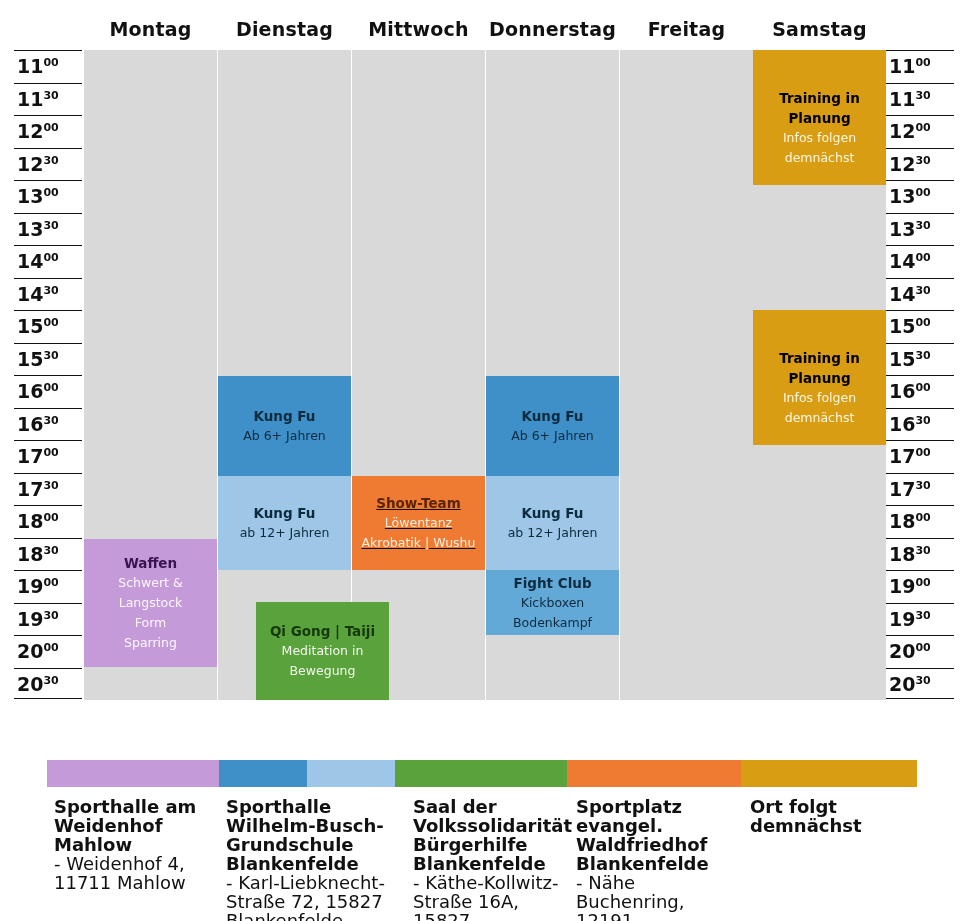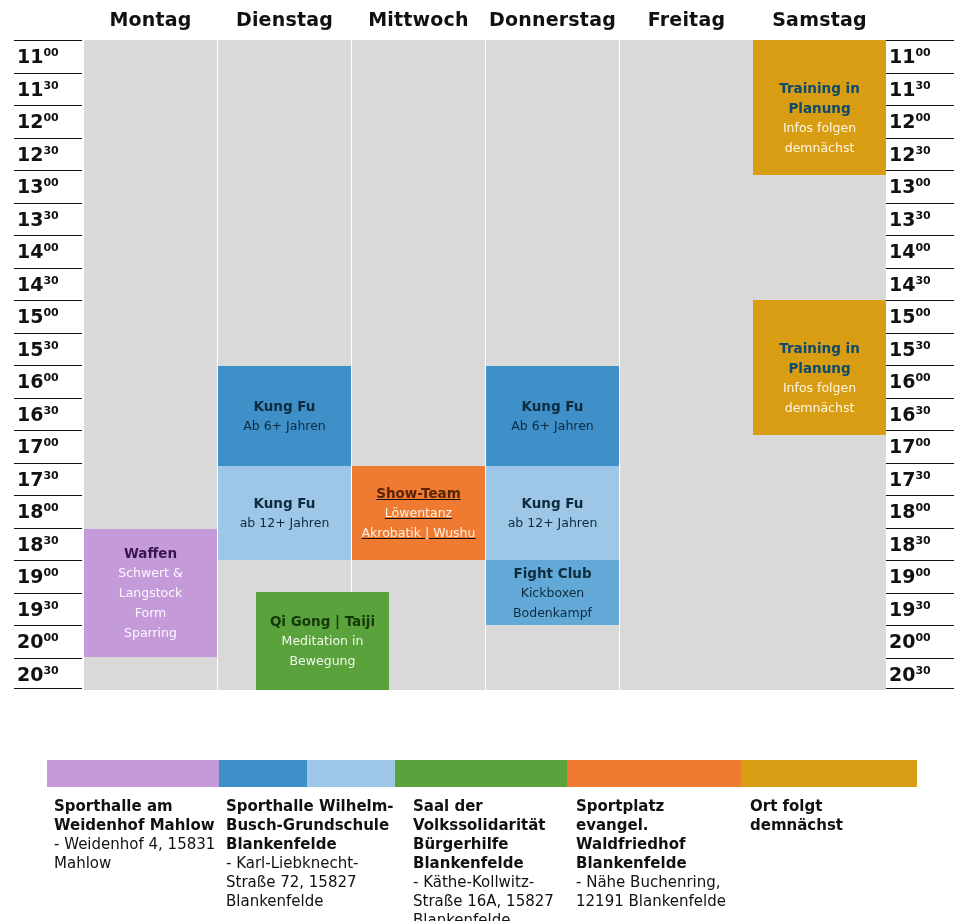--- a/index.html
+++ b/index.html
@@ -13,21 +13,21 @@
     font-family: "DejaVu Sans", sans-serif;
     color: #111111;
     position: relative;
     overflow: hidden;
   }
 
   
   #schedule {
     position: absolute;
     left: 0;
-    top: 0;
+    top: 10px;
     width: 963px;
     height: 700px;
   }
 
   .hdr-row {
     position: absolute;
     left: 0; top: 0;
     width: 963px;
     height: 40px;
   }
@@ -106,39 +106,39 @@
 
   .ev-qigong { background: #5aa23c; margin-left: 38px; }
   .ev-qigong .etitle { color: #14380a; }
   .ev-qigong .eline { color: #f2f8ee; }
 
   .ev-waffen { background: #c49bd8; }
   .ev-waffen .etitle { color: #3a1450; }
   .ev-waffen .eline { color: #fdf8ff; }
 
   .ev-gold { background: #d89d12; }
-  .ev-gold .etitle { color: #0c4a6e; }
+  .ev-gold .etitle { color: #000000; }
   .ev-gold .eline { color: #fff6e0; }
 
   
   #legend {
     position: absolute;
     left: 0;
     top: 760px;
     width: 963px;
   }
   .legend-swatch {
     position: absolute;
     height: 27px;
     top: 0;
   }
   .legend-block {
     position: absolute;
     top: 37px;
-    font-size: 15px;
+    font-size: 18px;
     line-height: 19px;
   }
   .legend-block .lname {
     font-weight: bold;
     color: #111;
     display: block;
   }
   .legend-block .laddr {
     font-weight: normal;
     color: #111;
@@ -266,21 +266,21 @@
       <div class="legend-swatch" style="left: 47px; width: 172px; background: rgb(196, 155, 216);"></div>
       <div class="legend-swatch" style="left: 219px; width: 88px; background: rgb(63, 143, 201);"></div>
       <div class="legend-swatch" style="left: 307px; width: 88px; background: rgb(158, 198, 230);"></div>
       <div class="legend-swatch" style="left: 395px; width: 172px; background: rgb(90, 162, 60);"></div>
       <div class="legend-swatch" style="left: 567px; width: 174px; background: rgb(239, 123, 51);"></div>
       <div class="legend-swatch" style="left: 741px; width: 176px; background: rgb(216, 157, 18);"></div>
     </div>
   <div id="legend-entries">
       <div class="legend-block" style="left: 54px; width: 168px;">
         <span class="lname">Sporthalle am Weidenhof Mahlow</span>
-        <span class="laddr">- Weidenhof 4, 15831 Mahlow</span>
+        <span class="laddr">- Weidenhof 4, 11711 Mahlow</span>
       </div>
       <div class="legend-block" style="left: 226px; width: 168px;">
         <span class="lname">Sporthalle Wilhelm-Busch-Grundschule Blankenfelde</span>
         <span class="laddr">- Karl-Liebknecht-Straße 72, 15827 Blankenfelde</span>
       </div>
       <div class="legend-block" style="left: 402px; width: 160px; margin-left: 11px;">
         <span class="lname">Saal der Volkssolidarität Bürgerhilfe Blankenfelde</span>
         <span class="laddr">- Käthe-Kollwitz-Straße 16A, 15827 Blankenfelde</span>
       </div>
       <div class="legend-block" style="left: 576px; width: 165px;">

